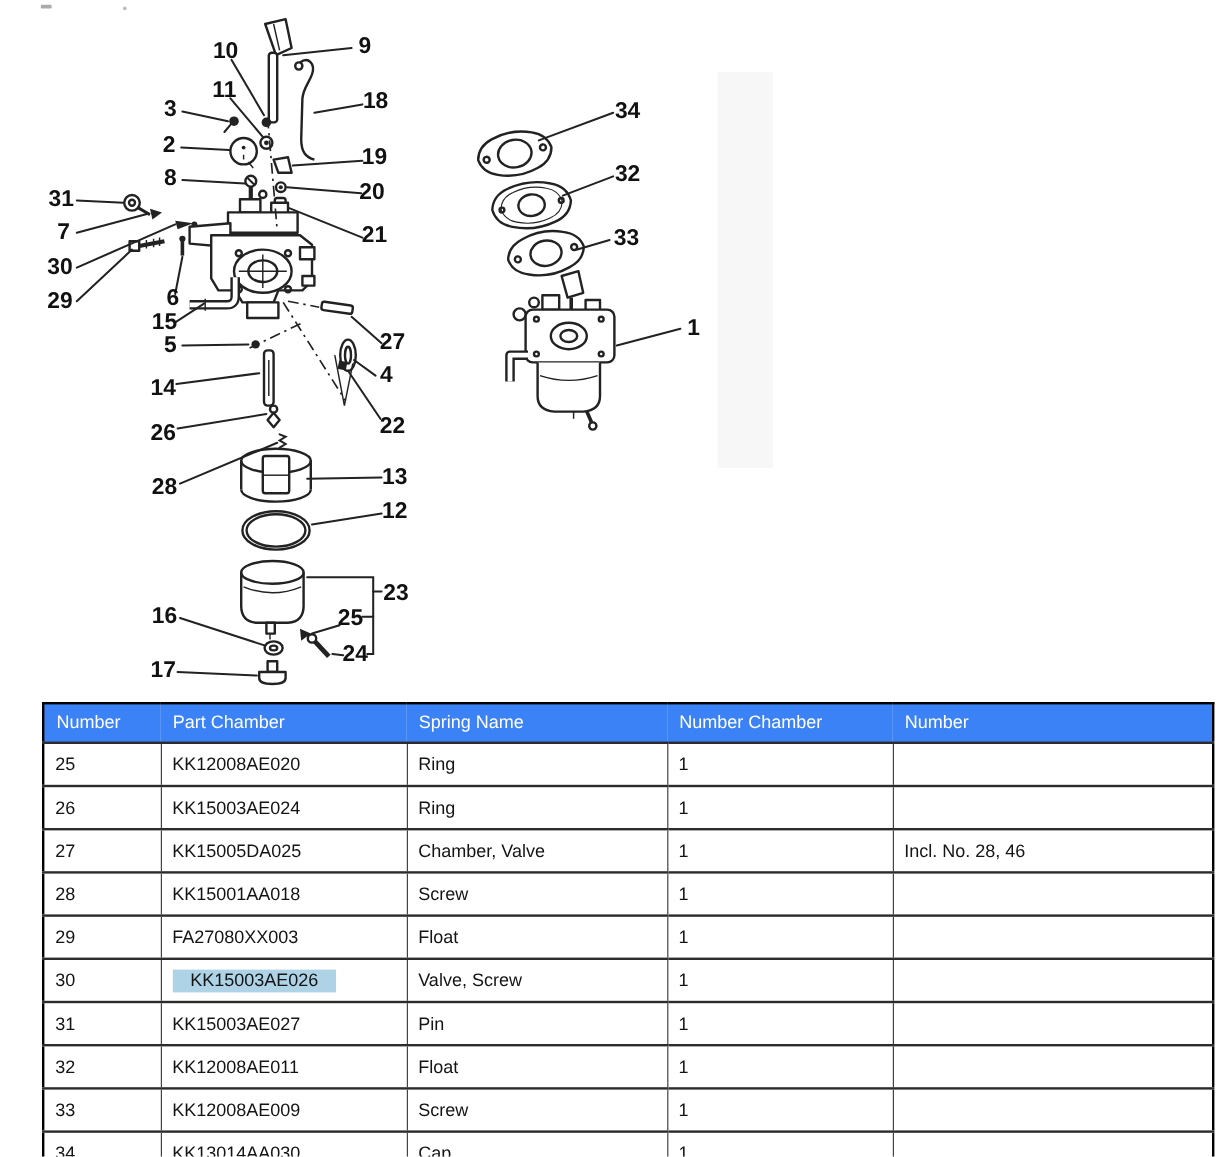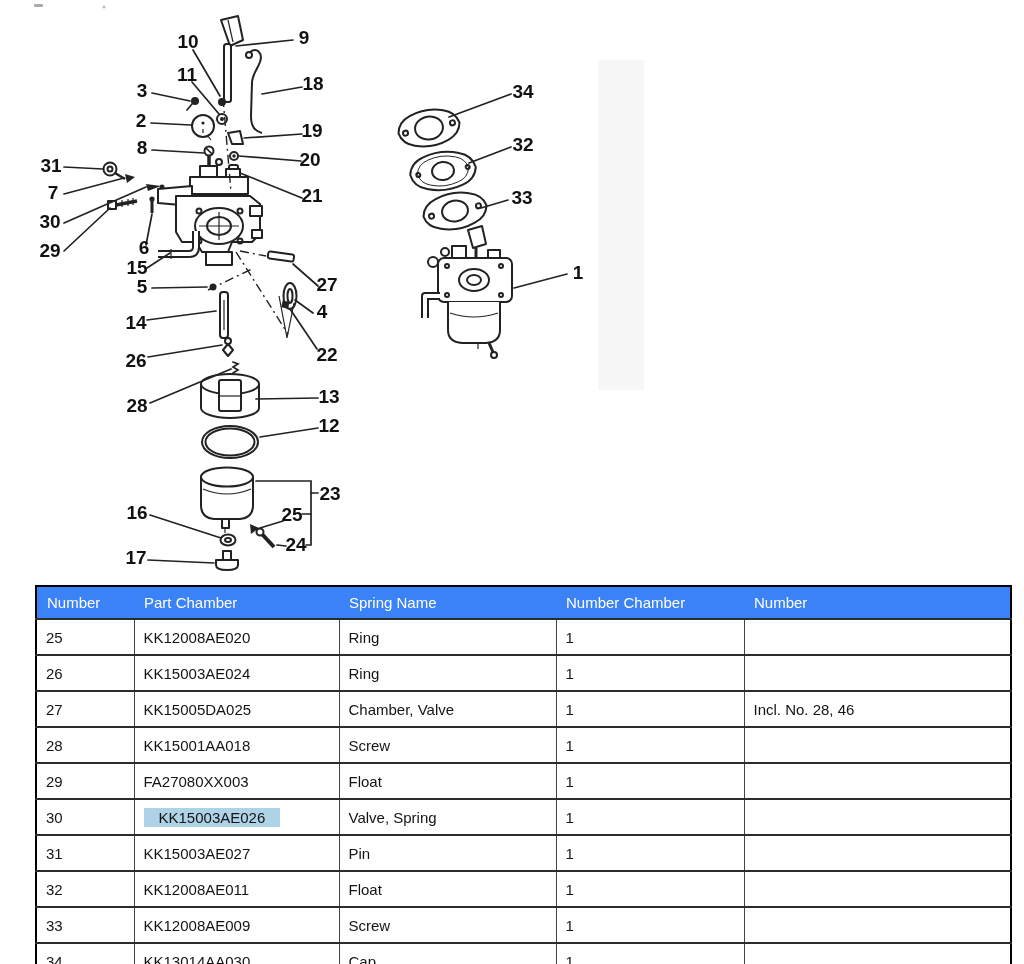--- a/index.html
+++ b/index.html
@@ -399,21 +399,21 @@
       <tr>
         <td>29</td>
         <td><span>FA27080XX003</span></td>
         <td>Float</td>
         <td>1</td>
         <td></td>
       </tr>
       <tr>
         <td>30</td>
         <td><span class="hl">KK15003AE026</span></td>
-        <td>Valve, Spring</td>
+        <td>Valve, Screw</td>
         <td>1</td>
         <td></td>
       </tr>
       <tr>
         <td>31</td>
         <td><span>KK15003AE027</span></td>
         <td>Pin</td>
         <td>1</td>
         <td></td>
       </tr>

